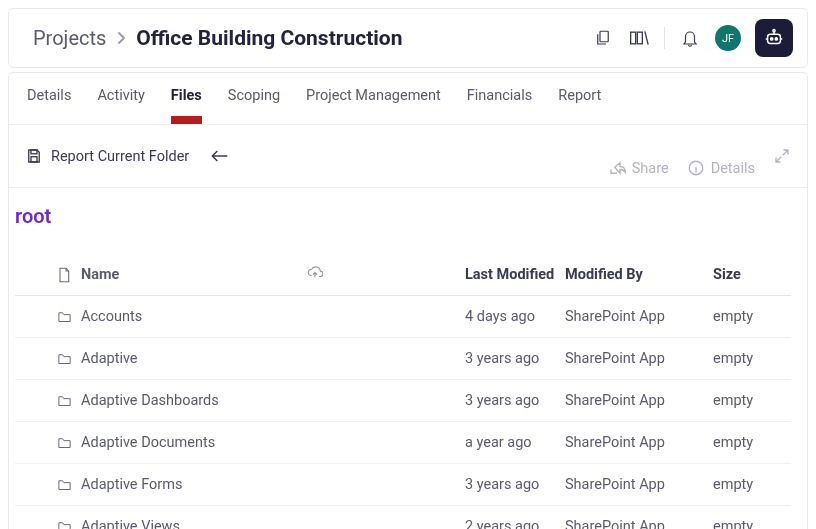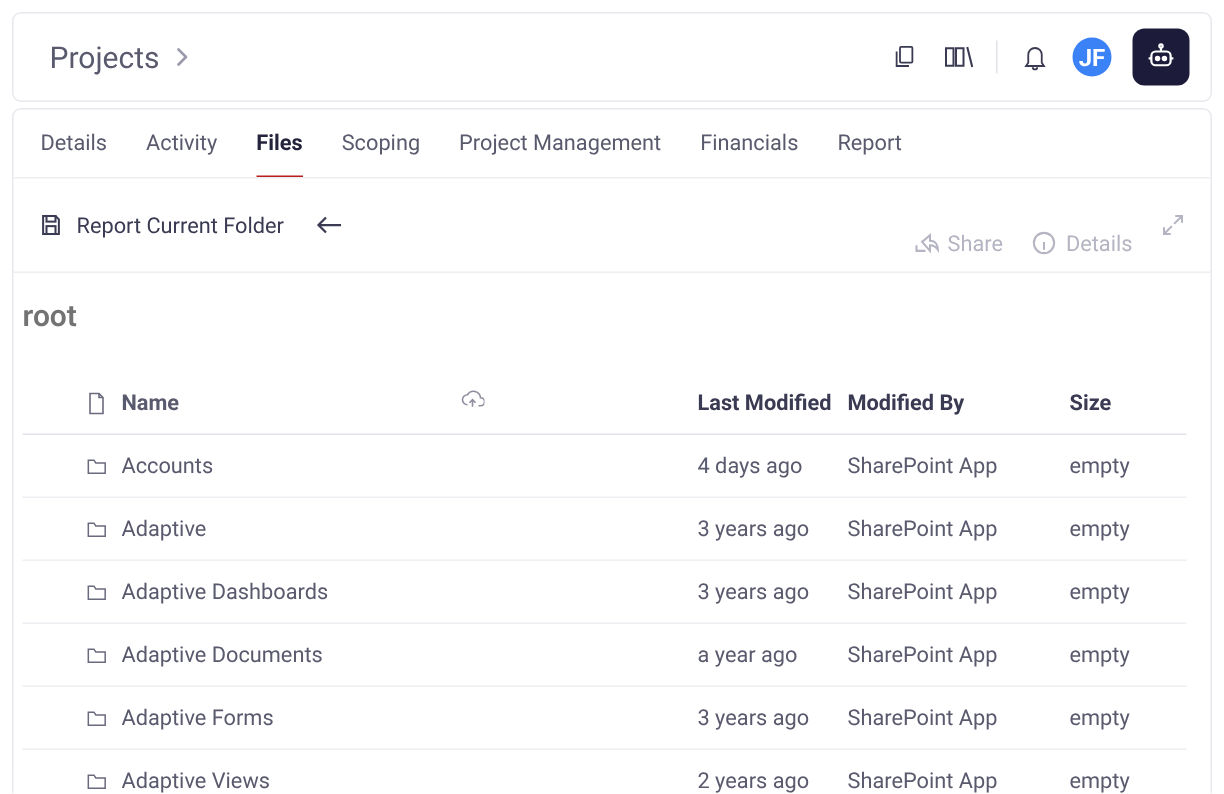--- a/index.html
+++ b/index.html
@@ -7,42 +7,42 @@
   
   
   .topbar { display: flex; align-items: center; justify-content: space-between; padding: 10px 14px 10px 24px; border: 1px solid #e8e8ee; border-radius: 6px; margin: 8px 8px 4px 8px; background:#fff; }
   .breadcrumb { display: flex; align-items: center; gap: 10px; font-size: 20px; }
   .breadcrumb .root-link { color: #5a5a6e; font-weight: 400; }
   .breadcrumb .chevron { color: #9a9aac; }
   .breadcrumb .title { font-weight: 700; color: #23233c; font-size: 21px; }
   .topbar-actions { display: flex; align-items: center; gap: 14px; }
   .icon-btn { width: 22px; height: 22px; display:flex; align-items:center; justify-content:center; color:#3a3a53; cursor:pointer; }
   .divider-v { width:1px; height:22px; background:#e1e1e8; }
-  .avatar { width:26px; height:26px; border-radius:50%; background:#3b82f6; color:#fff; font-size:16px; font-weight:700; display:flex; align-items:center; justify-content:center; }
+  .avatar { width:26px; height:26px; border-radius:50%; background:#0f766e; color:#fff; font-size:11px; font-weight:400; display:flex; align-items:center; justify-content:center; }
   .robot-btn { width:38px; height:38px; border-radius:8px; background:#1c1c3a; display:flex; align-items:center; justify-content:center; color:#fff; cursor:pointer; }
   
   
   .panel { margin: 0 8px; border:1px solid #e8e8ee; border-radius:6px; background:#fff; overflow:hidden; }
   .tabs { display:flex; gap: 26px; padding: 14px 10px 0 18px; border-bottom:1px solid #eee; font-size:14.5px; }
   .tab { color:#5a5a6e; padding-bottom: 12px; cursor:pointer; border-bottom:2px solid transparent; }
-  .tab.active { color:#23233c; font-weight:700; border-bottom:1px solid #b91c1c; }
+  .tab.active { color:#23233c; font-weight:700; border-bottom:8px solid #b91c1c; }
   
   
   .toolbar { display:flex; align-items:center; justify-content:space-between; padding: 10px 16px; border-bottom:1px solid #eee; font-size:14.5px; }
   .toolbar-left { display:flex; align-items:center; gap: 20px; }
   .tbtn { display:flex; align-items:center; gap:8px; color:#3a3a53; cursor:pointer; }
   .toolbar-right { display:flex; align-items:center; gap: 18px; color:#b4b4c2; }
   .tbtn-muted { display:flex; align-items:center; gap:6px; cursor:pointer;margin-top:24px; }
   
   
   .content { position:relative; height: 384px; overflow:auto; }
   .content::-webkit-scrollbar { width:14px; }
   .content::-webkit-scrollbar-track { background:#f4f4f6; }
   .content::-webkit-scrollbar-thumb { background:#c4c4cc; border-radius: 2px; }
-  .root-label { font-size:20px; font-weight:600; color:#737373; padding: 16px 6px 26px 6px; }
+  .root-label { font-size:20px; font-weight:600; color:#6d28d9; padding: 16px 6px 26px 6px; }
   
   .file-table { width: calc(100% - 22px); margin-left: 6px; font-size:14.5px; }
   .row { display:flex; align-items:center; padding: 12px 0; border-bottom:1px solid #eeeef3; }
   .row.header { font-weight:700; color:#3a3a53; border-bottom:1px solid #e3e3ea; }
   .col-icon { width: 66px; padding-left: 42px; color:#6a6a7e; }
   .col-name { flex: 1; color:#5a5a6e; position:relative; }
   .row.header .col-name-extra { position:absolute; left: 226px; top:0; color:#8e8e9e; }
   .col-mod { width: 100px; }
   .col-by { width: 148px; }
   .col-size { width: 78px; }
@@ -53,20 +53,21 @@
 <body>
 
 <div class="topbar">
   <div class="breadcrumb">
     <span class="root-link">Projects</span>
     <span class="chevron">
       <svg width="10" height="14" viewBox="0 0 10 14">
           <path d="M3 2l5 5-5 5" stroke="currentColor" stroke-width="1.8" fill="none" stroke-linecap="round" stroke-linejoin="round"></path>
         </svg>
     </span>
+    <span class="title">Office Building Construction</span>
   </div>
   <div class="topbar-actions">
     <span class="icon-btn">
       <svg width="18" height="18" viewBox="0 0 24 24" fill="none" stroke="currentColor" stroke-width="1.6">
           <rect x="8" y="3" width="11" height="14" rx="1"></rect>
           <path d="M5 7v13h11"></path>
         </svg>
     </span>
     <span class="icon-btn">
       <svg width="20" height="18" viewBox="0 0 24 20" fill="none" stroke="currentColor" stroke-width="1.6">

